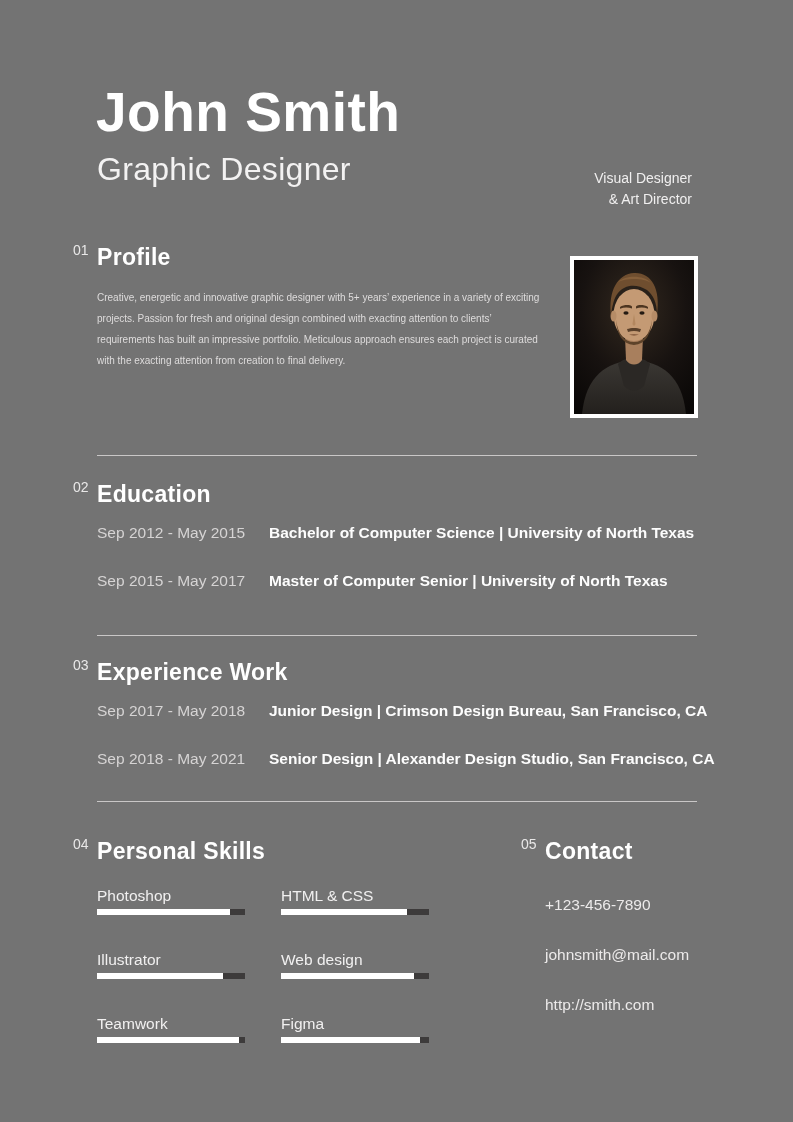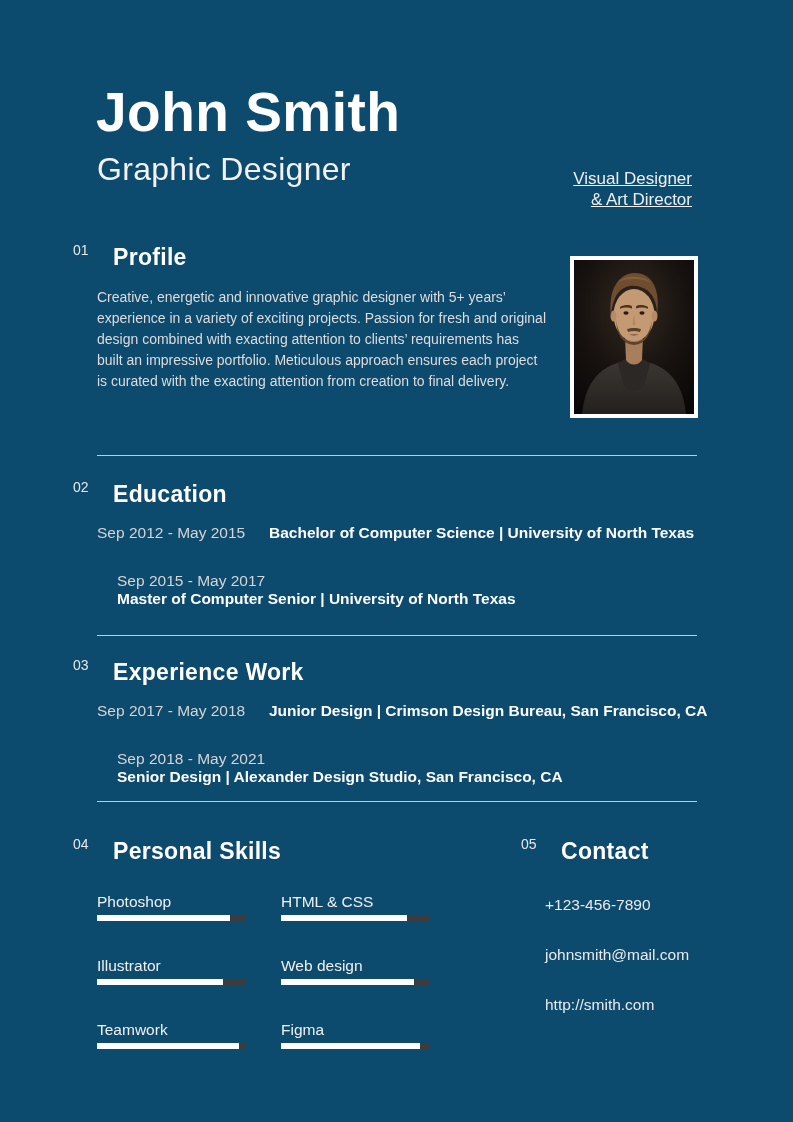--- a/index.html
+++ b/index.html
@@ -1,79 +1,79 @@
 <!DOCTYPE html>
 <html><head>
 <meta charset="utf-8">
 <style>
   * { margin: 0; padding: 0; box-sizing: border-box; }
   html, body { background: #201e1e; }
   .page {
     position: relative;
     width: 793px;
     height: 1122px;
-    background: #0c4a6e;
+    background: #737373;
     font-family: "Liberation Sans", sans-serif;
     color: #ffffff;
     overflow: hidden;
     margin: 0 auto;
   }
 
   
   .name {
     position: absolute; left: 96px; top: 80px;
     font-size: 55px; font-weight: 700; letter-spacing: 0.5px; color: #ffffff;
   }
   .role {
     position: absolute; left: 97px; top: 151px;
     font-size: 32px; font-weight: 400; color: #f3f2f2; letter-spacing: 0.3px;
   }
   .tagline {
     position: absolute; right: 101px; top: 168px;
-    text-align: right; font-size: 17px; line-height: 21px; color: #f0efef; text-decoration: underline;
+    text-align: right; font-size: 14px; line-height: 21px; color: #f0efef;
   }
 
   
   .section { position: absolute; left: 73px; }
-  .sec-head { display: flex; align-items: flex-start; gap: 16px; }
+  .sec-head { display: flex; align-items: flex-start; }
   .sec-num { font-size: 14px; font-weight: 400; color: #e9e8e8; margin-top: -1px; width: 24px; flex-shrink: 0; }
   .sec-title { font-size: 23px; font-weight: 700; color: #ffffff; letter-spacing: 0.3px; line-height: 28px; }
   .sec-body { padding-left: 24px; }
 
   
   .profile-text {
     margin-top: 16px; width: 450px;
-    font-size: 14px; line-height: 21px; color: #dedcdc;
+    font-size: 10px; line-height: 21px; color: #dedcdc;
   }
 
   
   .photo {
     position: absolute; left: 570px; top: 256px;
     width: 128px; height: 162px;
     border: 4px solid #ffffff; background: #0c0a08;
   }
   .photo svg { display: block; width: 100%; height: 100%; }
 
   
   .divider {
     position: absolute; left: 97px; width: 600px; height: 1px;
     background: #c9c7c7; border: none;
   }
 
   
   .rows { margin-top: 16px; }
   .row { display: flex; font-size: 15.5px; margin-top: 14px; align-items: baseline; }
   .row:first-child { margin-top: 0; }
-  .row + .row { margin-top: 30px; flex-direction: column; }
+  .row + .row { margin-top: 30px; }
   .row-dates { width: 152px; flex-shrink: 0; color: #d6d4d4; font-weight: 400; }
   .row-detail { margin-left: 20px; font-weight: 700; color: #fdfdfd; }
 
   
   .skills-grid {
-    margin-top: 28px; padding-left: 24px;
+    margin-top: 22px; padding-left: 24px;
     display: grid; grid-template-columns: 148px 148px; column-gap: 58px; row-gap: 25px; gap: 36px;
   }
   .skill-label { font-size: 15.5px; color: #f1f0f0; }
   .skill-track { margin-top: 4px; width: 148px; height: 6px; background: #3d3b3b; }
   .skill-fill { height: 6px; background: #ffffff; }
 
   
   .contact-items { padding-left: 24px; margin-top: 31px; }
   .contact-item { font-size: 15.5px; color: #eceaea; height: 18px; margin-bottom: 32px; }
 </style>

